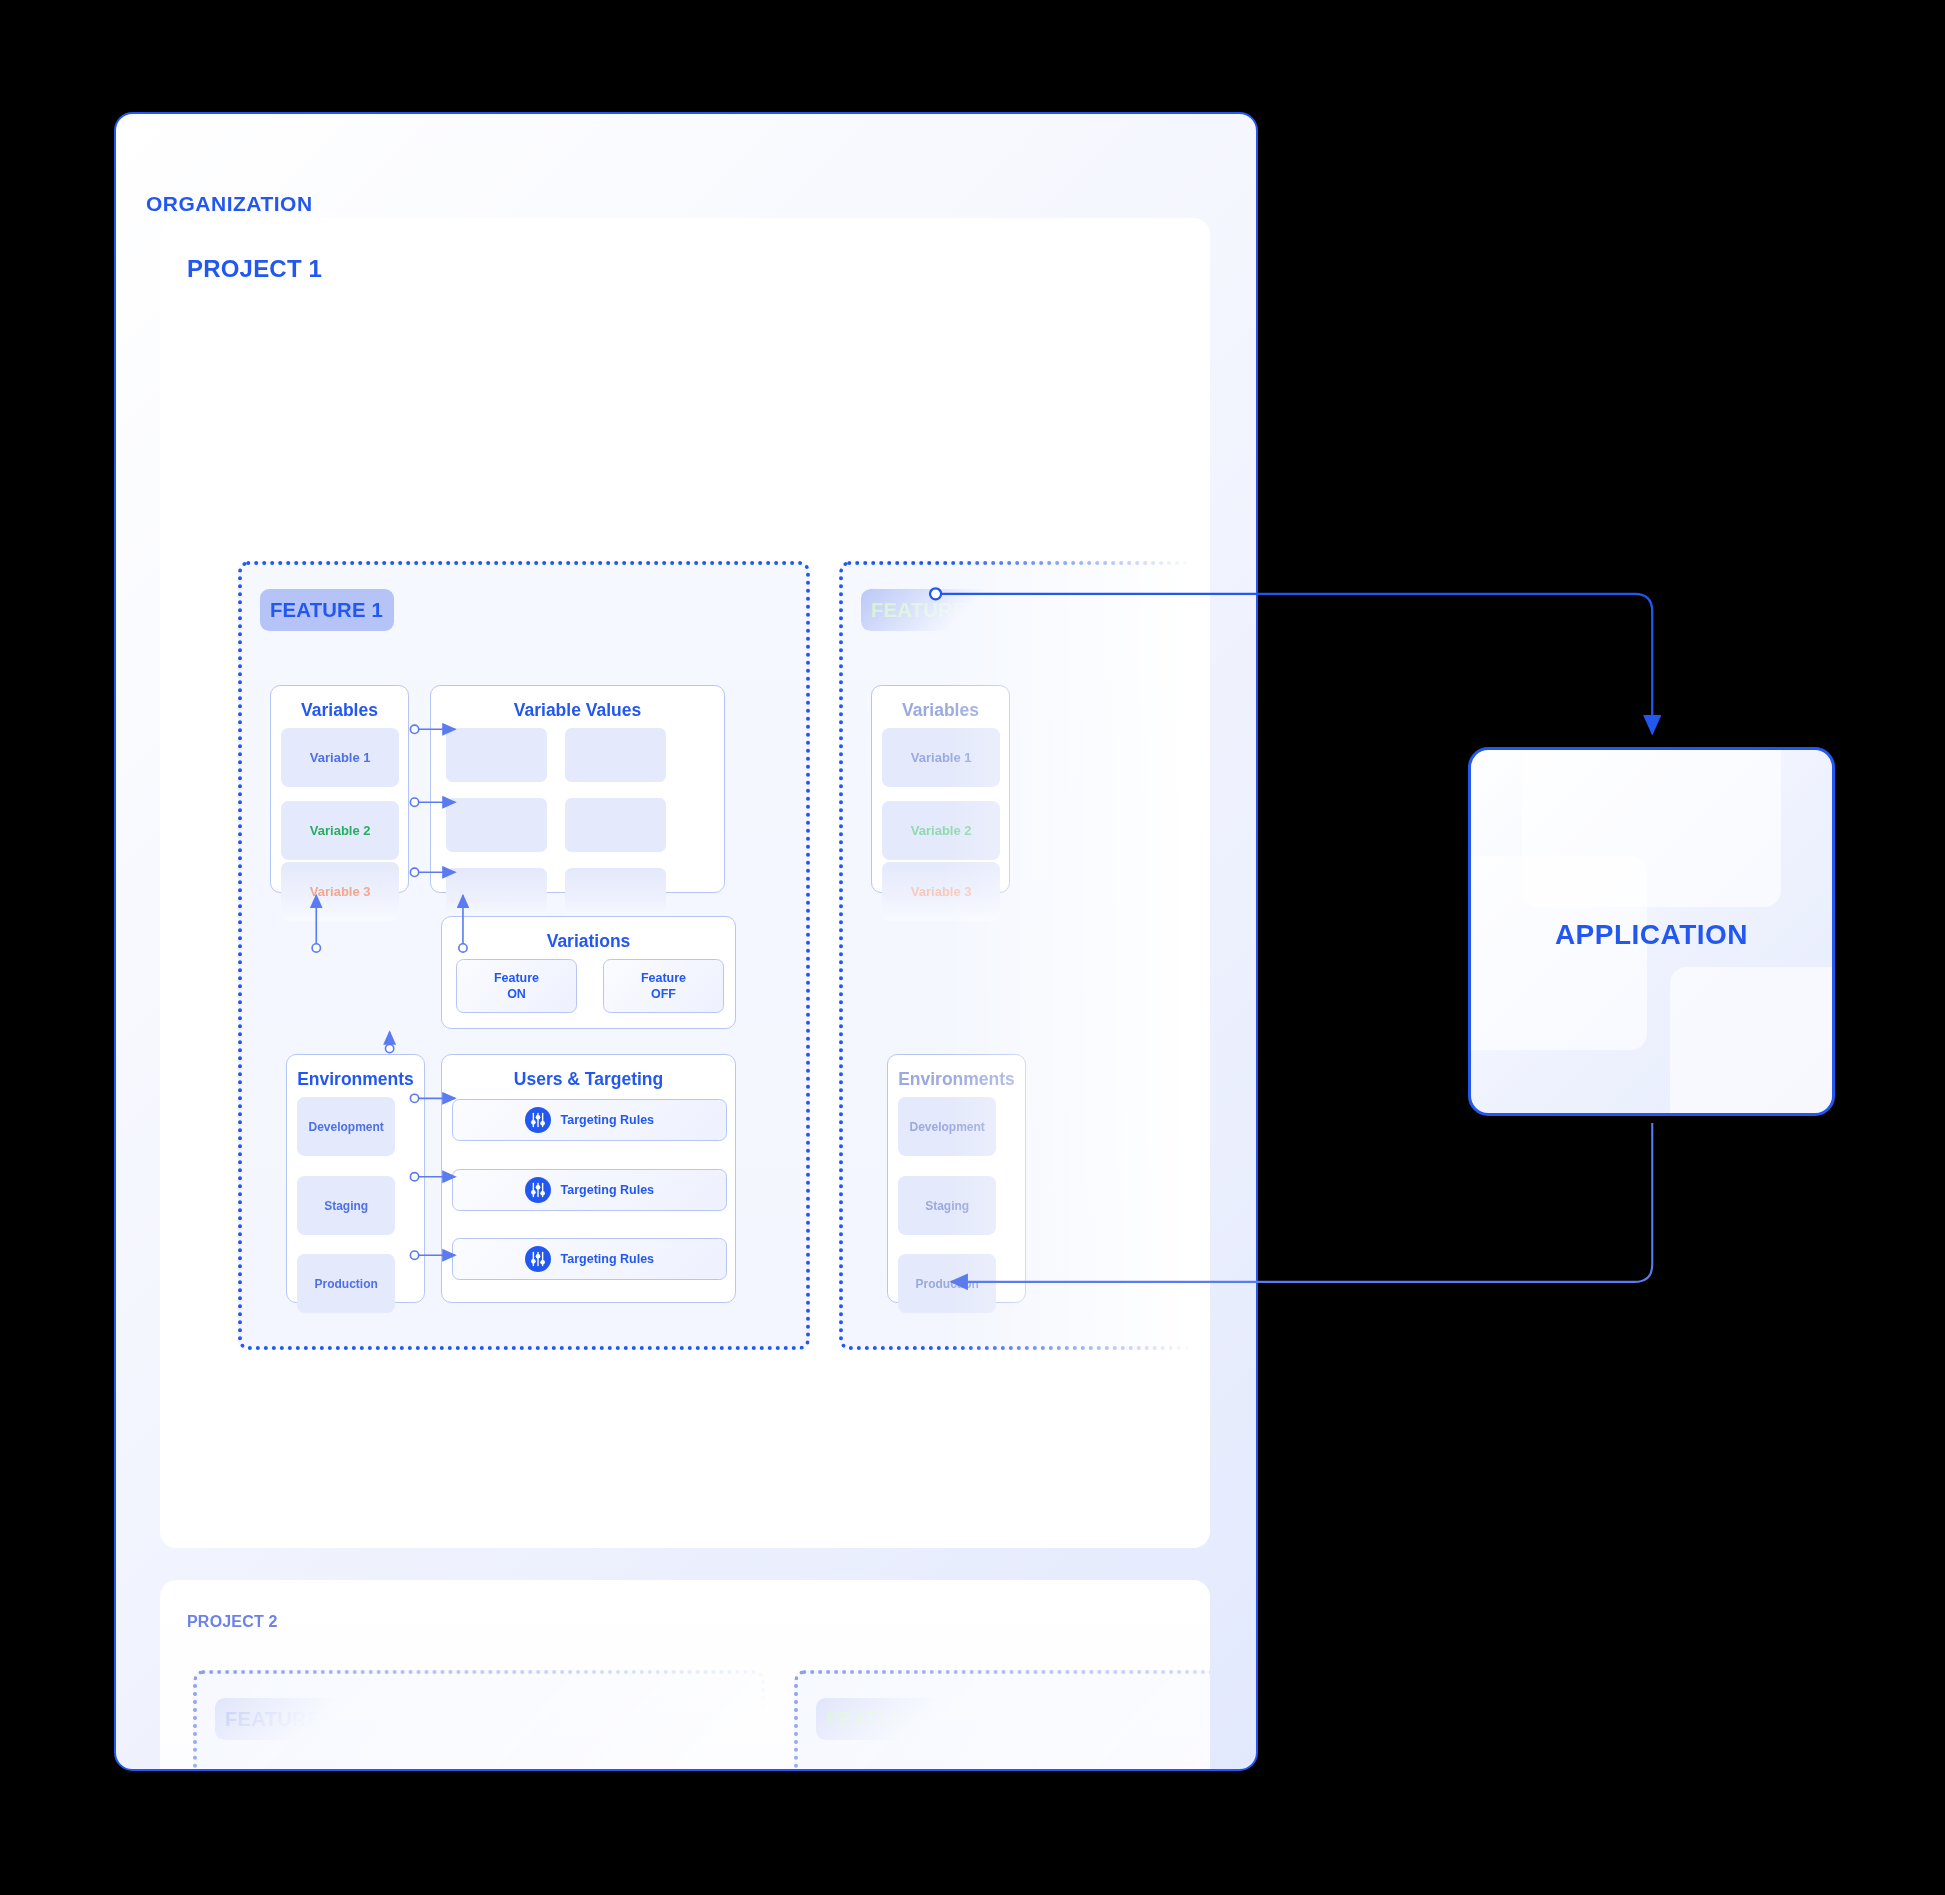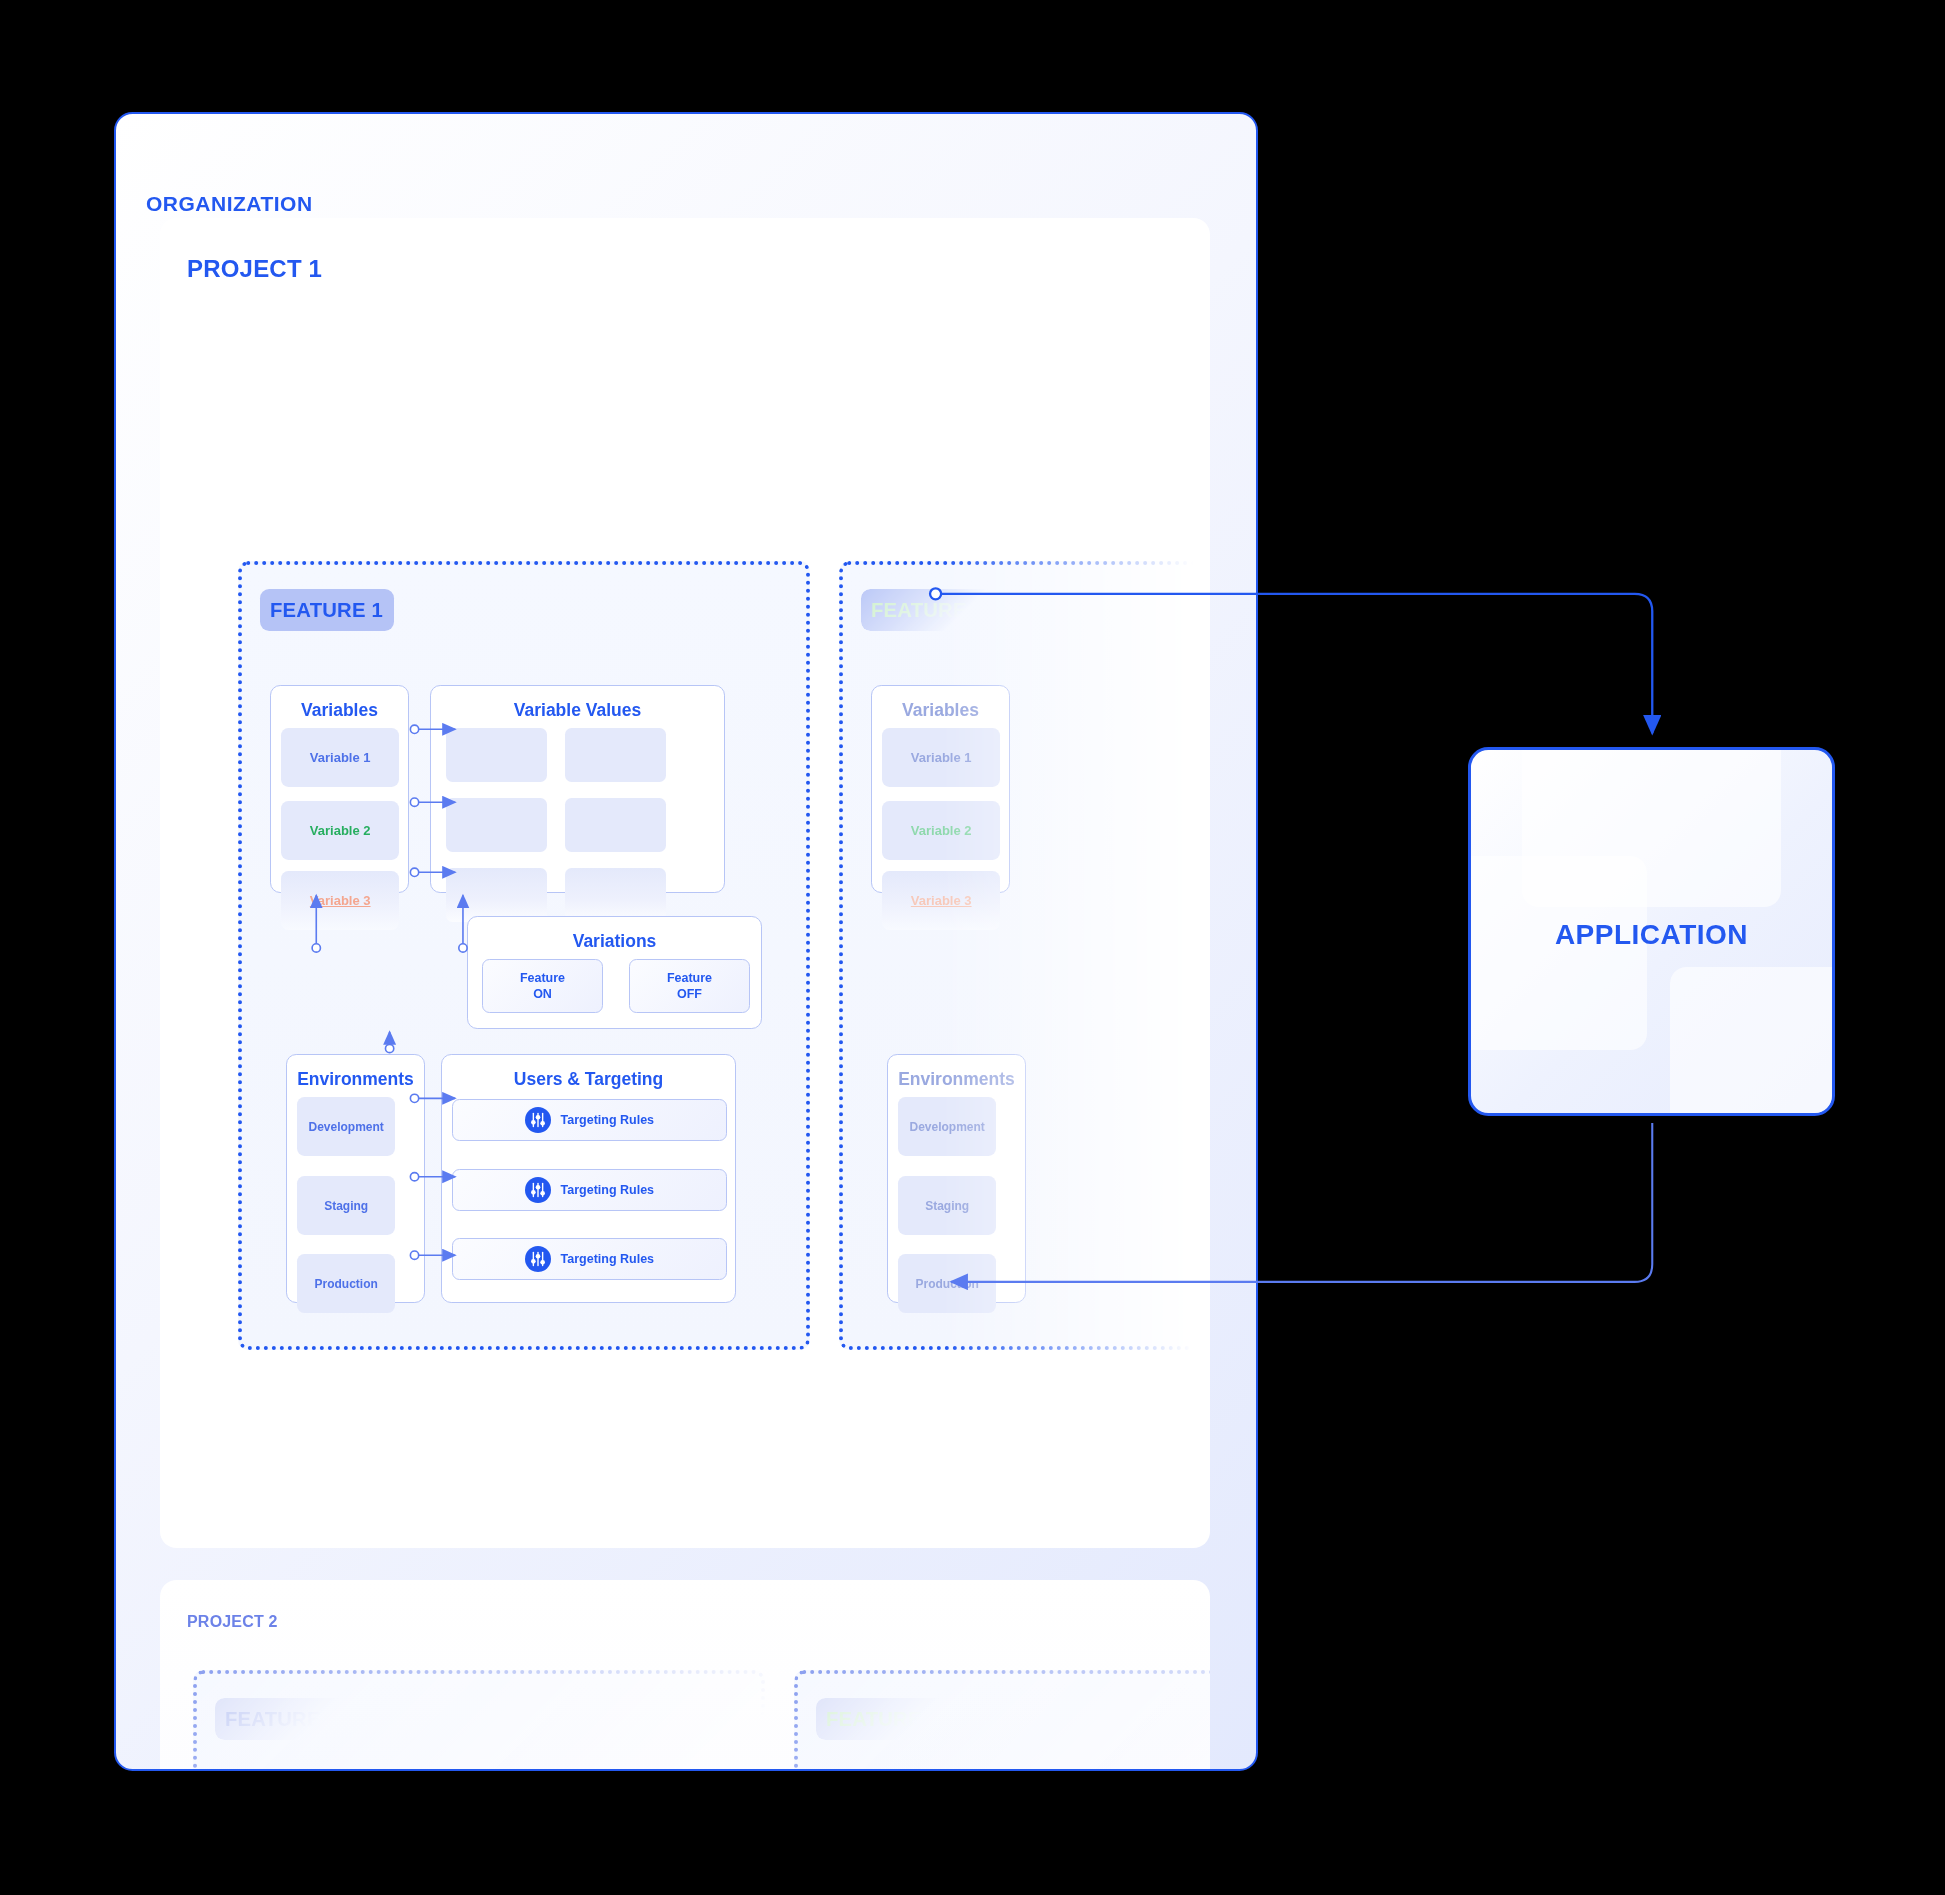--- a/index.html
+++ b/index.html
@@ -109,35 +109,35 @@
   .vars-panel { left: 28px; top: 120px; width: 139px; height: 208px; }
   .var-chip {
     position: absolute; left: 10.2px; width: 118px; height: 59px;
     border-radius: 7.4px;
     background: #e4e9fb;
     display: flex; align-items: center; justify-content: center;
     font-size: 13px; font-weight: 700;
   }
   .var-chip.c1 { top: 42px;  color: #4e71e8; }
   .var-chip.c2 { top: 115px; color: #27ae60; }
-  .var-chip.c3 { top: 185px; color: #f4a68f;
-    background: linear-gradient(180deg,#e4e9fb 0%, #eef1fd 55%, #f8faff 100%); text-decoration: underline; }
+  .var-chip.c3 { top: 176px; color: #f4a68f;
+    background: linear-gradient(180deg,#e4e9fb 0%, #eef1fd 55%, #f8faff 100%); }
 
   
   .vals-panel { left: 188px; top: 120px; width: 295px; height: 208px; }
   .val-box {
     position: absolute; width: 101px; height: 54px;
     border-radius: 6.5px; background: #e4e9fb;
   }
   .val-box.faded {
     background: linear-gradient(180deg,#e4e9fb 0%, #eef1fd 60%, #fbfcff 100%);
   }
 
   
-  .variations-panel { left: 199px; top: 351px; width: 295px; height: 113px; margin-left: 26px; }
+  .variations-panel { left: 199px; top: 351px; width: 295px; height: 113px; }
   .variation-box {
     position: absolute; width: 121px; height: 54px;
     border: 1.4px solid #b7c5f6; border-radius: 7.4px;
     background: linear-gradient(135deg,#fbfcff 0%, #eef1fe 100%);
     display: flex; flex-direction: column;
     align-items: center; justify-content: center;
     font-size: 12.5px; font-weight: 700; line-height: 1.3;
     color: #2358f0;
   }
 

